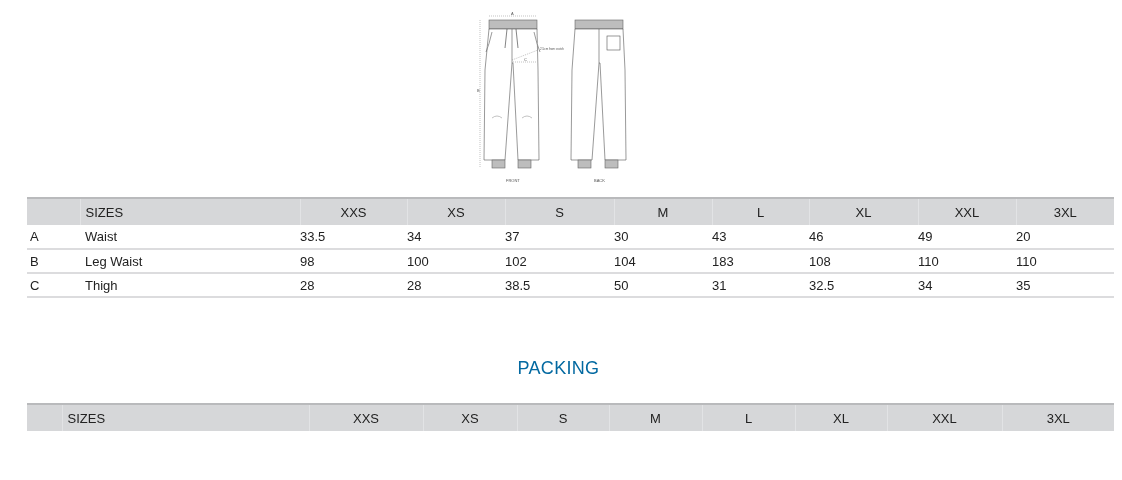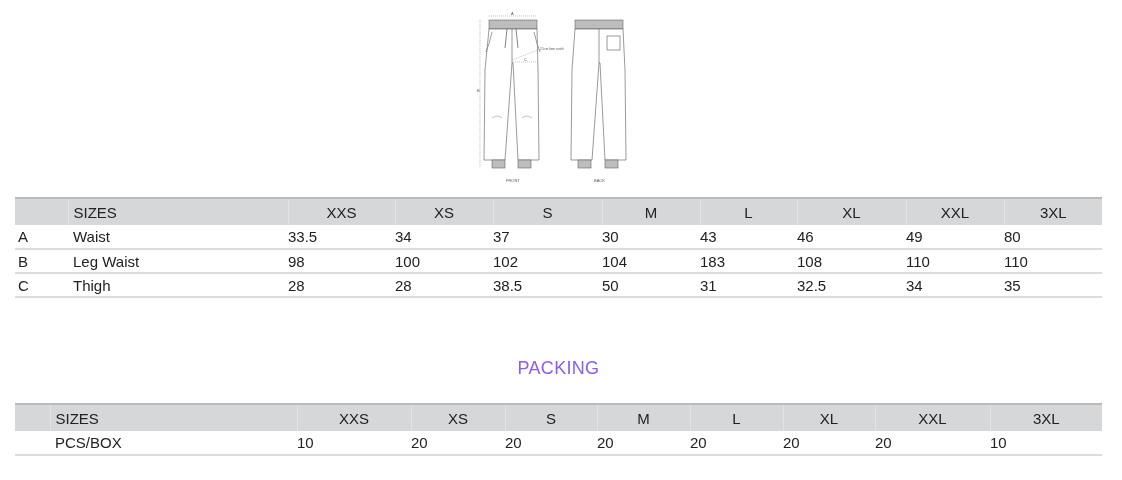--- a/index.html
+++ b/index.html
@@ -8,37 +8,37 @@
       font-family: "Liberation Sans", "DejaVu Sans", sans-serif; color: #222;
     }
     .page { position: relative; width: 1122px; height: 480px; }
 
     
     .illustration { position: absolute; left: 470px; top: 10px; width: 180px; height: 180px; }
     .illustration svg { width: 180px; height: 180px; display: block; }
     .fig-label { font-family: "Liberation Sans", sans-serif; font-size: 4px; fill: #555; }
 
     
-    table { position: absolute; border-collapse: collapse; table-layout: fixed; font-size: 15px; }
+    table { position: absolute; border-collapse: collapse; table-layout: fixed; font-size: 13px; margin-left: 12px; }
     th, td { padding: 0; font-weight: normal; white-space: nowrap; }
     thead tr { background: #d6d7d9; border-top: 2px solid #b9babc; }
     thead th { border-left: 1px solid #e2e3e5; }
     thead th:first-child { border-left: none; }
     tbody tr { border-bottom: 2px solid #dcdcde; }
     .c { }
     .l { text-align: left; padding-left: 5px; }
     .letter { text-align: left; padding-left: 3px; }
 
     #size-table { left: 15px; top: 197px; width: 1087px; }
     #size-table thead tr { height: 27px; }
     #size-table tbody tr { height: 24px; }
 
     .packing-title {
       position: absolute; left: 0; width: 1117px; top: 358px; text-align: center;
-      font-size: 18px; color: #8b5cf6; letter-spacing: 0.3px;
+      font-size: 18px; color: #0369a1; letter-spacing: 0.3px;
     }
 
     #packing-table { left: 15px; top: 403px; width: 1087px; }
     #packing-table thead tr { height: 27px; }
     #packing-table tbody tr { height: 24px; }
   </style>
 </head>
 <body>
 
 <div class="page">
@@ -110,21 +110,21 @@
       <tr>
         <td class="letter">A</td>
         <td class="l">Waist</td>
         <td class="c">33.5</td>
         <td class="c">34</td>
         <td class="c">37</td>
         <td class="c">30</td>
         <td class="c">43</td>
         <td class="c">46</td>
         <td class="c">49</td>
-        <td class="c">80</td>
+        <td class="c">20</td>
       </tr>
       <tr>
         <td class="letter">B</td>
         <td class="l">Leg Waist</td>
         <td class="c">98</td>
         <td class="c">100</td>
         <td class="c">102</td>
         <td class="c">104</td>
         <td class="c">183</td>
         <td class="c">108</td>
@@ -169,28 +169,16 @@
         <th class="c">XS</th>
         <th class="c">S</th>
         <th class="c">M</th>
         <th class="c">L</th>
         <th class="c">XL</th>
         <th class="c">XXL</th>
         <th class="c">3XL</th>
       </tr>
     </thead>
     <tbody>
-      <tr>
-        <td></td>
-        <td class="l">PCS/BOX</td>
-        <td class="c">10</td>
-        <td class="c">20</td>
-        <td class="c">20</td>
-        <td class="c">20</td>
-        <td class="c">20</td>
-        <td class="c">20</td>
-        <td class="c">20</td>
-        <td class="c">10</td>
-      </tr>
     </tbody>
   </table>
 
 </div>
 
 </body></html>

